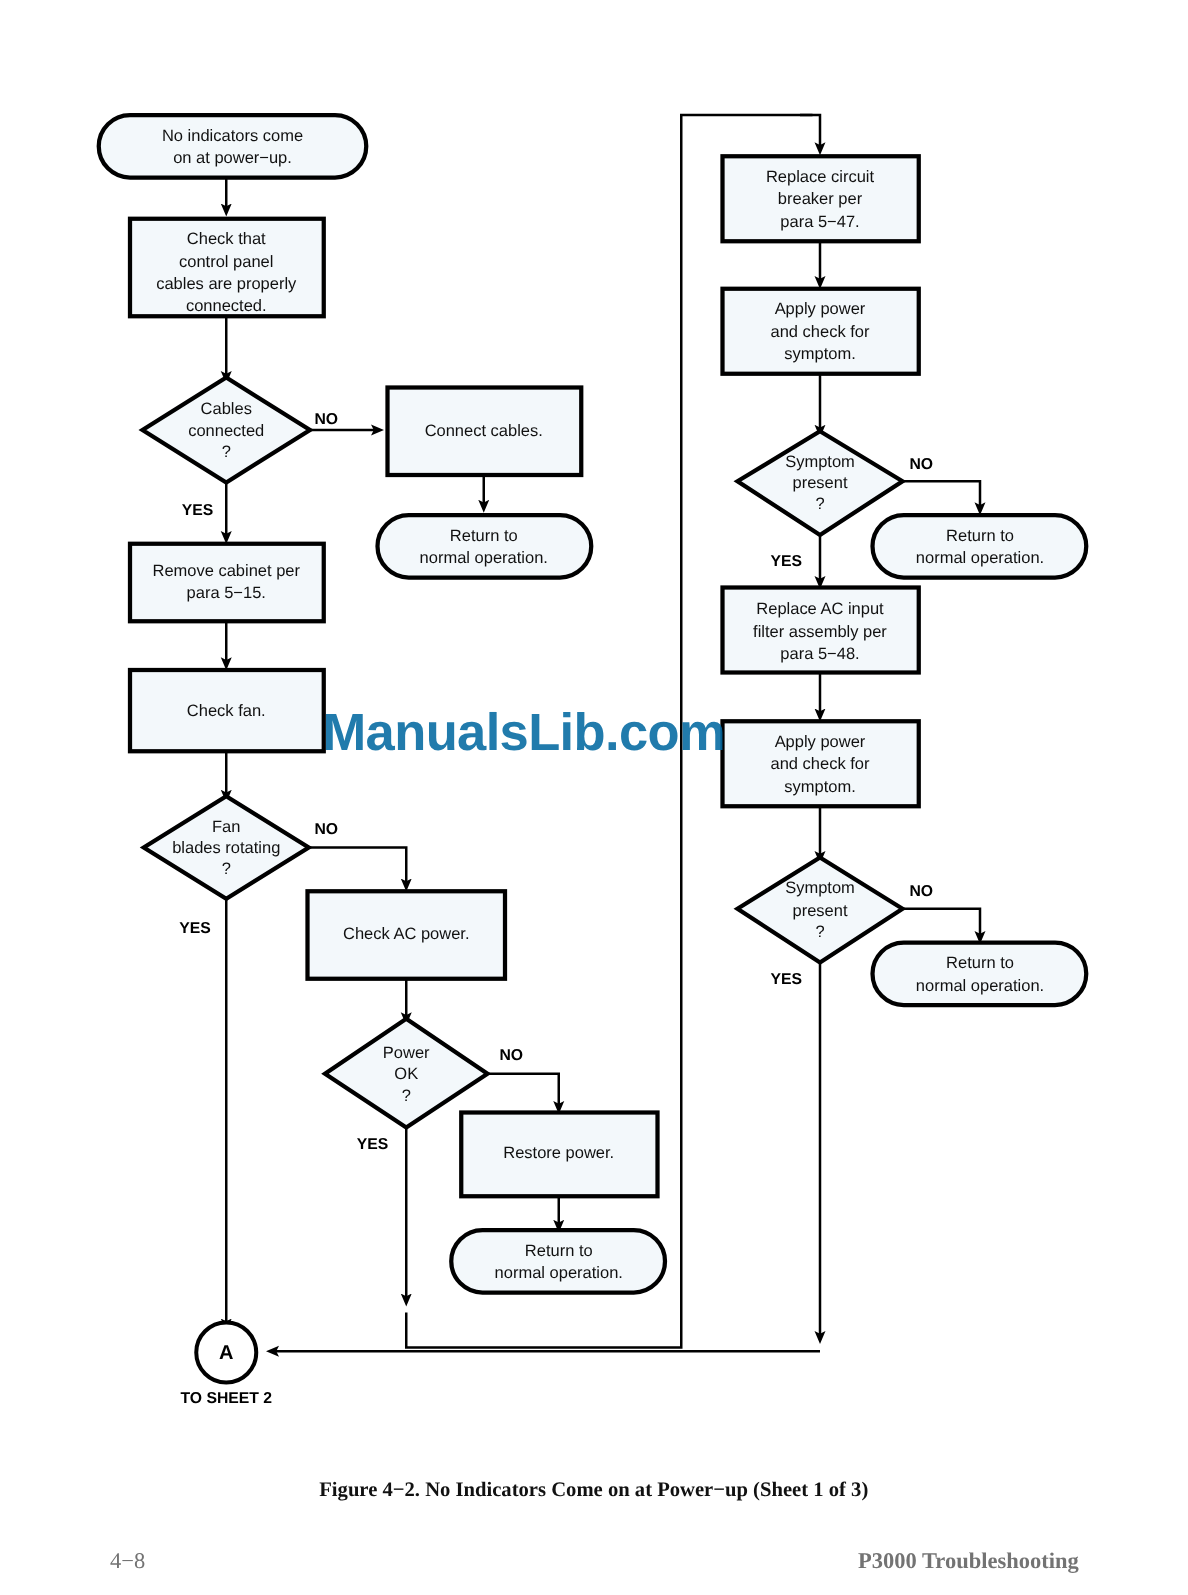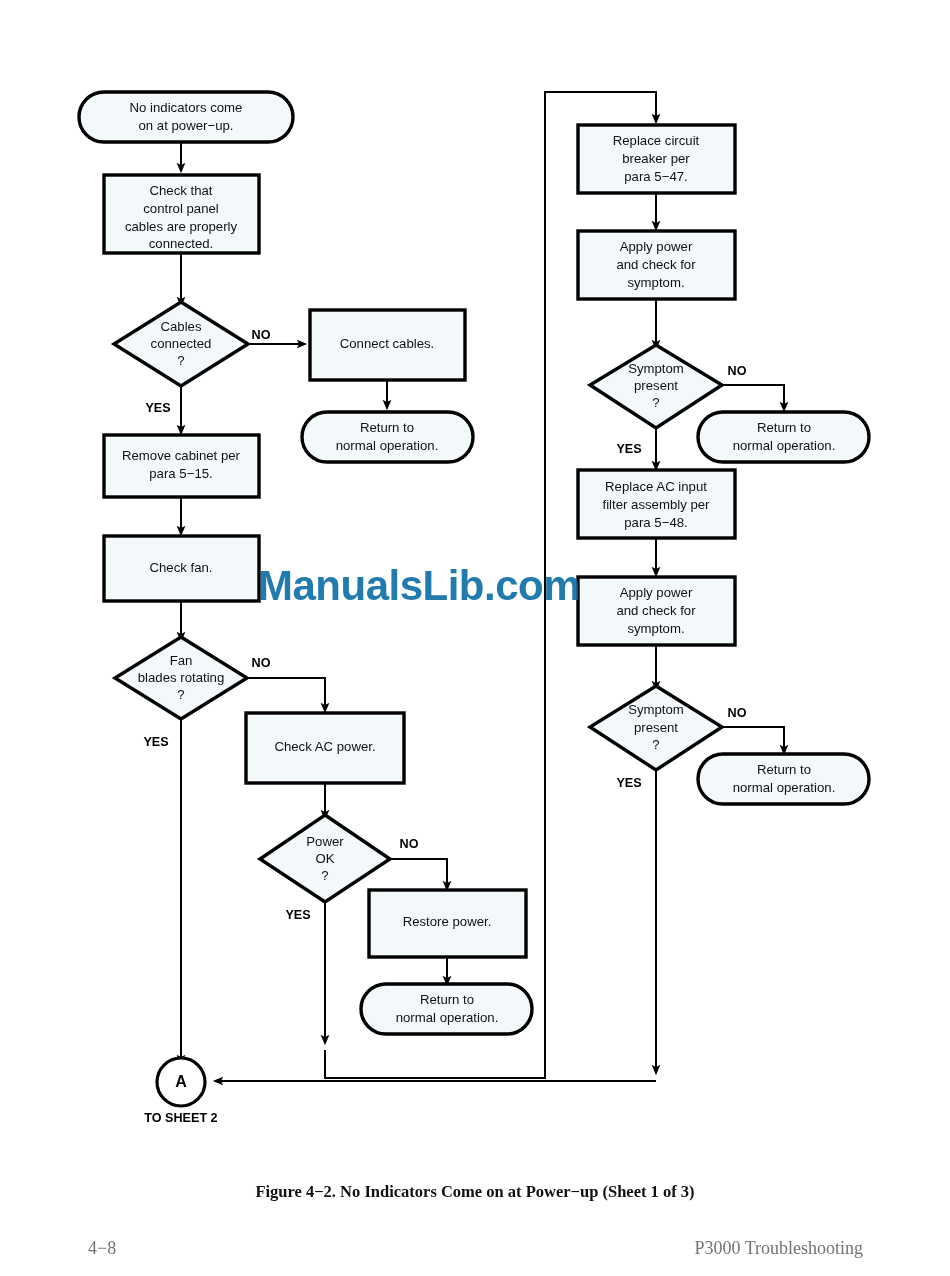--- a/index.html
+++ b/index.html
@@ -102,21 +102,21 @@
     top: 1238px;
     width: 775px;
     display: flex;
     justify-content: space-between;
     align-items: baseline;
     font-family: "Liberation Serif", serif;
     font-size: 18px;
     color: #737373;
   }
   .footer-page { font-weight: normal; }
-  .footer-title { font-weight: normal; }
+  .footer-title { font-weight: bold; }
 </style>
 </head>
 <body>
 
 <div id="page">
 
   <svg id="flow" viewBox="0 0 950 1276">
     <defs>
       <marker id="arrow" markerWidth="11" markerHeight="11" refX="5.2" refY="5" orient="auto" markerUnits="userSpaceOnUse">
         <path d="M0,0.6 L10.4,5 L0,9.4 L2.2,5 Z" fill="#000000"></path>

